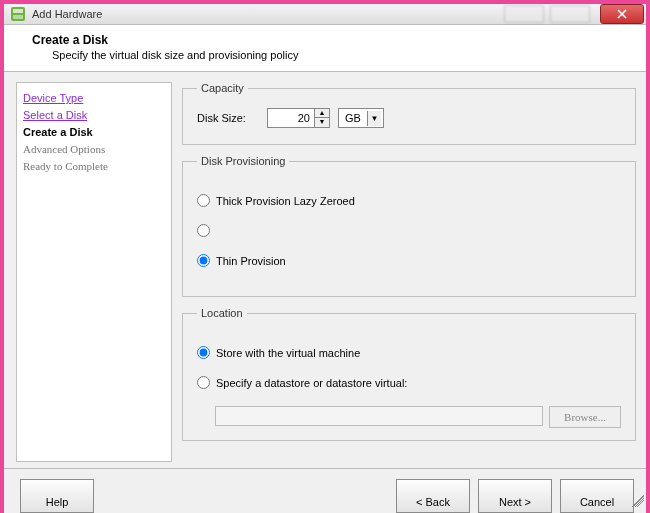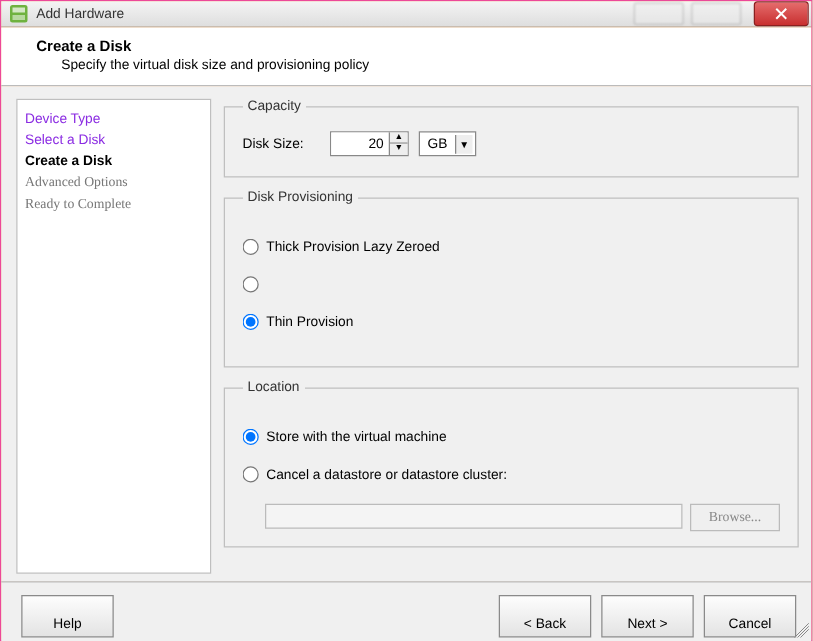--- a/index.html
+++ b/index.html
@@ -6,22 +6,22 @@
   body {
     margin: 0;
     font-family: Tahoma, "Segoe UI", sans-serif;
     font-size: 11px;
     background: #d8d8d8;
     color: #000;
   }
   .window {
     width: 650px;
     height: 513px;
-    background: #fdba74;
-    border: 1px solid #ec4899;
+    background: #d946ef;
+    border: 4px solid #ec4899;
     position: relative;
     display: flex;
     flex-direction: column;
     box-shadow: 0 0 10px rgba(0,0,0,0.3);
   }
   .titlebar {
     height: 28px;
     background: linear-gradient(#f4f4f4, #dedede);
     display: flex;
     align-items: center;
@@ -65,21 +65,21 @@
     background:#f0f0f0;
   }
   .sidebar {
     width: 156px;
     background:#fff;
     border:1px solid #bfbfbf;
     padding: 8px 6px;
     height: 380px;
   }
   .sidebar .nav-item { margin-bottom: 3px; line-height: 14px; }
-  .sidebar .nav-link { color: #8a2be2; cursor:pointer; }
+  .sidebar .nav-link { color: #8a2be2; text-decoration: underline; cursor:pointer; }
   .sidebar .nav-current { font-weight: bold; color:#000; }
   .sidebar .nav-disabled { color: #777; font-family: Liberation Serif, serif; }
   .main {
     flex:1;
     height: 380px;
   }
   fieldset {
     border: 1px solid #bfbfbf;
     margin: 0 0 10px 0;
     padding: 10px 14px 12px 14px;
@@ -218,21 +218,21 @@
       </fieldset>
 
       <fieldset>
         <legend>Location</legend>
         <label class="radio-row">
           <input type="radio" name="loc" checked="" style="">
           <span>Store with the virtual machine</span>
         </label>
         <label class="radio-row">
           <input type="radio" name="loc" style="">
-          <span>Cancel a datastore or datastore cluster:</span>
+          <span>Specify a datastore or datastore virtual:</span>
         </label>
         <div class="datastore-row">
           <input type="text" disabled="" value="" style="">
           <button disabled="">Browse...</button>
         </div>
       </fieldset>
 
     </div>
   </div>
 

